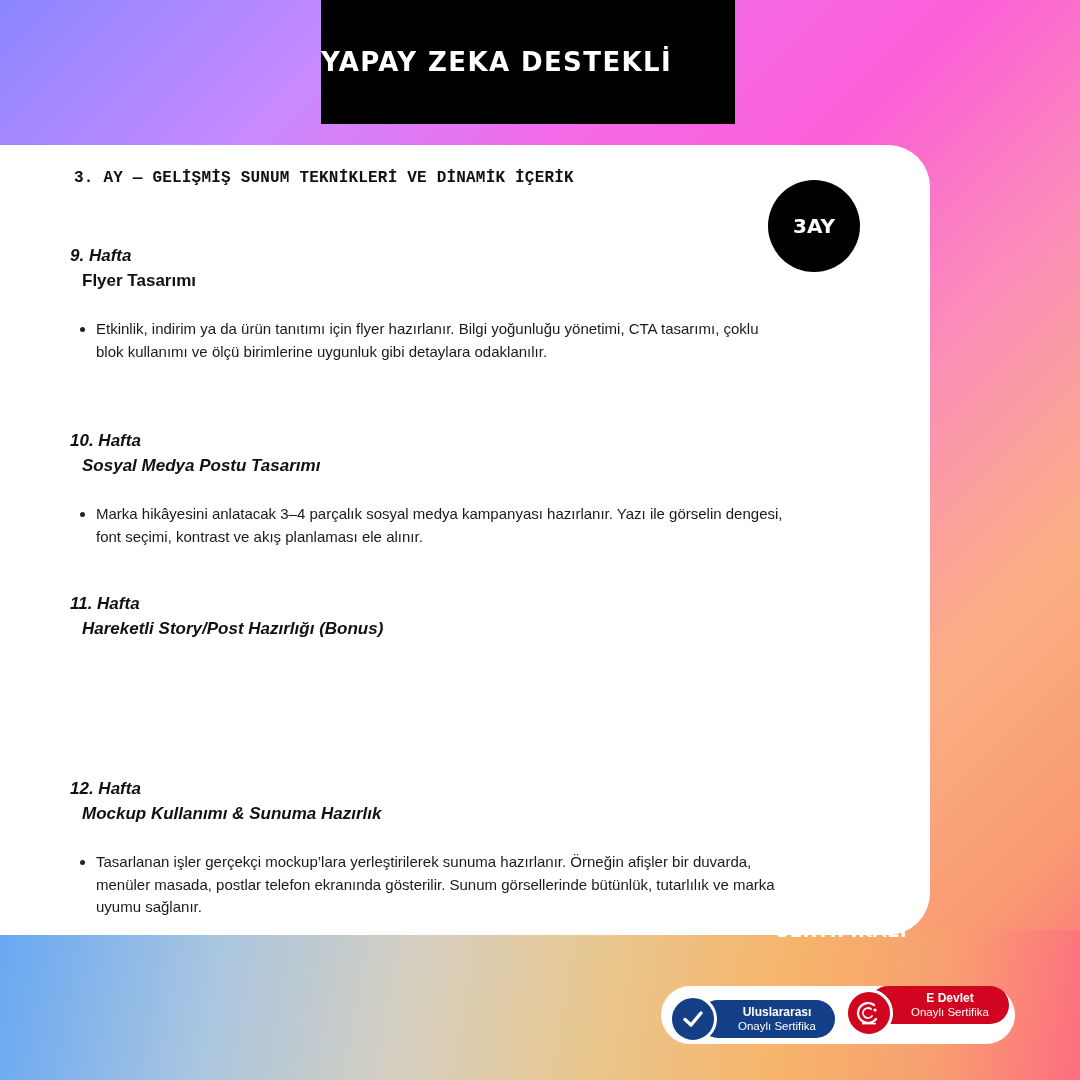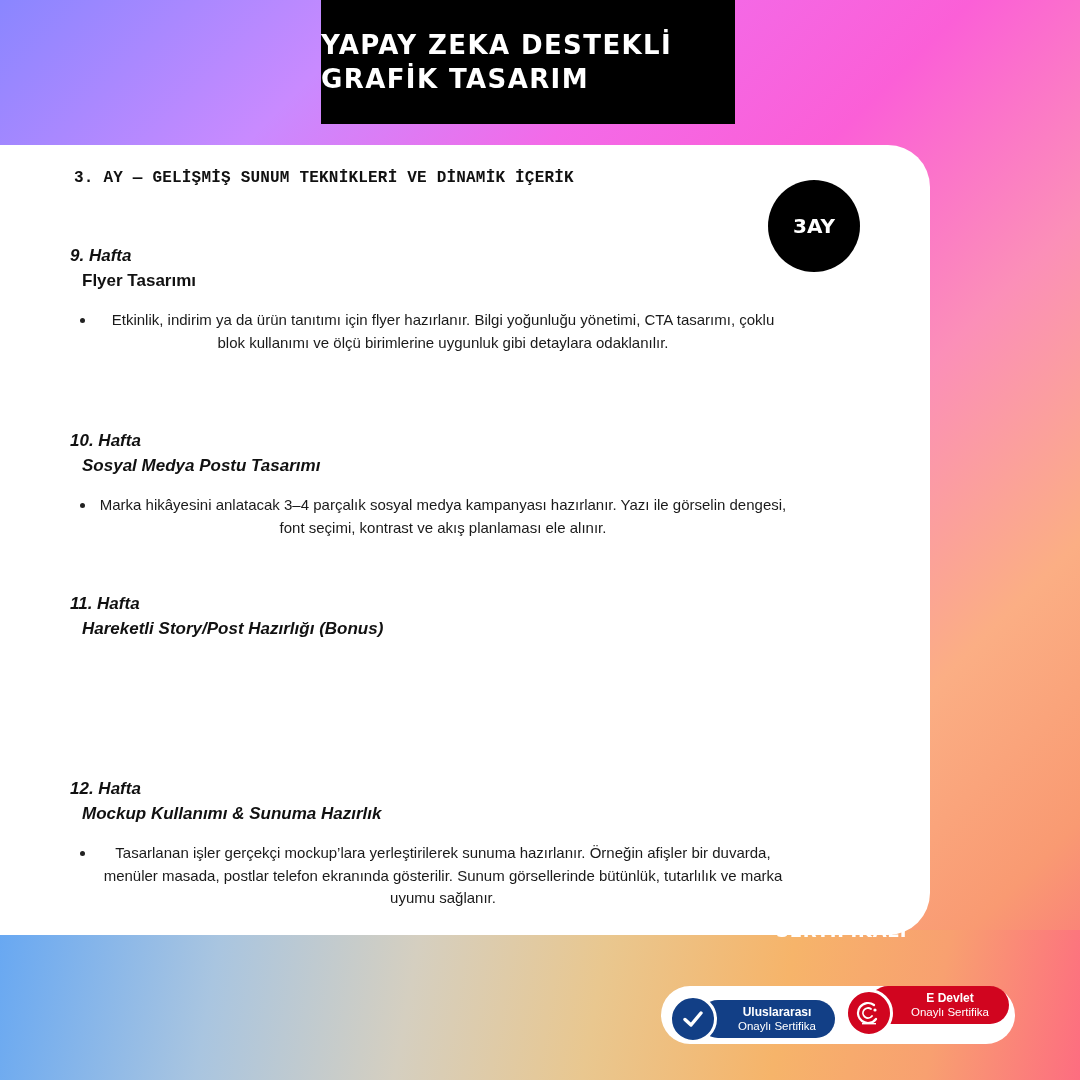--- a/index.html
+++ b/index.html
@@ -40,21 +40,21 @@
     .badge {
       position: absolute; left: 768px; top: 180px; width: 92px; height: 92px;
       border-radius: 50%; background: #000; color: #fff;
       display: flex; align-items: center; justify-content: center;
       font-weight: 700; font-size: 20px; font-family: "DejaVu Sans", sans-serif;
     }
     .week { position: absolute; left: 70px; width: 720px; }
     .week-num { font-style: italic; font-weight: 700; font-size: 17px; line-height: 25px; }
     .week-topic { font-weight: 700; font-size: 17px; line-height: 25px; margin-left: 12px; }
     .week-topic.italic { font-style: italic; }
-    .week ul { list-style: none; margin-top: 16px; text-align: center; }
+    .week ul { list-style: none; margin-top: 25px; }
     .week li {
       position: relative; padding-left: 26px;
       font-size: 15px; line-height: 22.5px; color: #1a1a1a;
     }
     .week li::before {
       content: ""; position: absolute; left: 10px; top: 9px;
       width: 5px; height: 5px; border-radius: 50%; background: #222;
     }
     .cert-title {
       position: absolute; left: 776px; top: 920px;
@@ -81,21 +81,20 @@
     .circle-icon.red { left: 184px; top: 3px; background: #d1051f; border: 3px solid #fff; }
   </style>
 </head>
 <body>
 
 <div class="bg"></div>
 <div class="bg-bottom"></div>
 
 <div class="title-box">
   <span>YAPAY ZEKA DESTEKLİ</span>
-  <span>GRAFİK TASARIM</span>
 </div>
 
 <div class="card"></div>
 
 <div class="month-title">3. AY —  GELİŞMİŞ SUNUM TEKNİKLERİ VE DİNAMİK İÇERİK</div>
 <div class="badge">3AY</div>
 
 <div class="week" style="top:243px;">
   <div class="week-num">9. Hafta</div>
   <div class="week-topic">Flyer Tasarımı</div>

